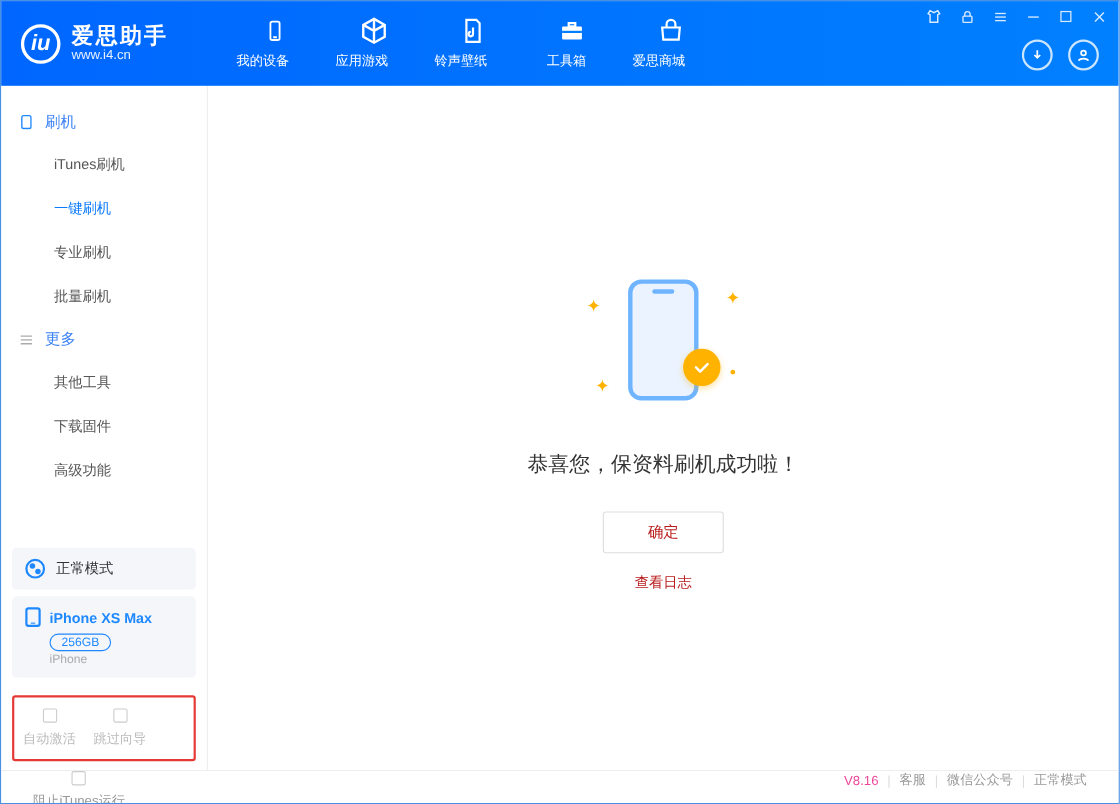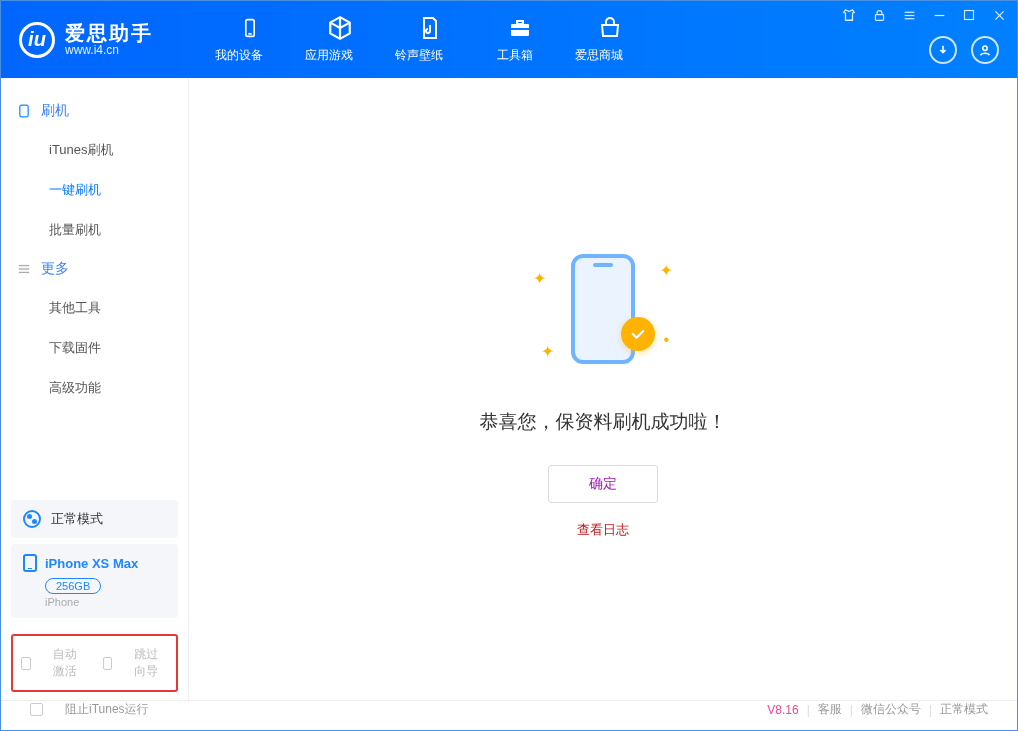--- a/index.html
+++ b/index.html
@@ -42,38 +42,38 @@
 .mode-icon::after { bottom:2px; right:2px; }
 
 .device-box { margin: 0 10px 8px; background: #f4f6fa; border-radius: 4px; padding: 10px 12px; font-size: 13px; }
 .device-head { display:flex; align-items:center; gap:8px; color:#1e88ff; font-weight:bold; }
 .phone-ico { width:14px; height:18px; border:2px solid #1e88ff; border-radius:3px; position:relative; display:inline-block; }
 .phone-ico::after { content:''; position:absolute; bottom:1px; left:50%; transform:translateX(-50%); width:4px; height:1px; background:#1e88ff; }
 .capacity { display:inline-block; margin:6px 0 2px 22px; padding:1px 10px; border:1px solid #1e88ff; border-radius:10px; color:#1e88ff; font-size:11px; }
 .device-type { margin-left:22px; color:#aaa; font-size:11px; }
 
 .checks-box { margin: 8px 10px; border: 2px solid #e53935; border-radius: 3px; padding: 10px 8px; display: flex; gap: 16px; align-items: center; }
-.chk { display: flex; align-items: center; gap: 22px; font-size: 12px; color: #bbb; cursor: pointer; }
+.chk { display: flex; align-items: center; gap: 6px; font-size: 12px; color: #bbb; cursor: pointer; flex-direction: column; }
 .chk-box { width: 13px; height: 13px; border: 1px solid #ccc; border-radius: 2px; }
 
 
 .main { flex: 1; display: flex; flex-direction: column; align-items: center; justify-content: center; }
 .illus { position: relative; width: 140px; height: 140px; margin-bottom: 30px; }
 .phone-shape { position:absolute; left:50%; top:50%; transform:translate(-50%,-50%); width:64px; height:110px; border:4px solid #6fb4ff; border-radius:12px; background:#eaf3ff; }
 .phone-shape::before { content:''; position:absolute; top:5px; left:50%; transform:translateX(-50%); width:20px; height:4px; background:#6fb4ff; border-radius:2px; }
 .badge-ok { position:absolute; right:18px; bottom:28px; width:34px; height:34px; background:#ffb300; border-radius:50%; display:flex; align-items:center; justify-content:center; box-shadow: 0 2px 6px rgba(255,179,0,.4); }
 .badge-ok svg { width:18px; height:18px; }
 .sparkle { position:absolute; color:#ffb300; }
 .sparkle.s1 { left:0; top:30px; }
 .sparkle.s2 { left:8px; bottom:18px; }
 .sparkle.s3 { right:0; top:22px; }
 .sparkle.s4 { right:4px; bottom:30px; }
 
 .success-text { font-size: 19px; color: #333; margin-bottom: 30px; }
-.ok-btn { border: 1px solid #ddd; background: #fff; padding: 9px 40px; font-size: 14px; color: #a21caf; border-radius: 3px; cursor: pointer; margin-bottom: 18px; }
+.ok-btn { border: 1px solid #ddd; background: #fff; padding: 9px 40px; font-size: 14px; color: #b91c1c; border-radius: 3px; cursor: pointer; margin-bottom: 18px; }
 .log-link { font-size: 13px; color: #b91c1c; cursor: pointer; }
 
 
 .statusbar { height: 30px; border-top: 1px solid #eee; display: flex; align-items: flex-start; padding: 0 29px; font-size: 12px; color: #999; }
 .statusbar .chk { color:#999; }
 .statusbar .right { margin-left: auto; display: flex; align-items: center; gap: 8px; }
 .statusbar .sep { color: #ddd; }
 .slink { cursor: pointer; }
 </style>
 </head>
@@ -193,20 +193,21 @@
     <div class="side-section-title">
       <span class="ticon">
           <svg viewBox="0 0 12 16" width="10" height="14" fill="none" stroke="#1e88ff" stroke-width="1.5">
             <rect x="1" y="1" width="10" height="14" rx="2"></rect>
           </svg>
         </span>
       <span>刷机</span>
     </div>
     <div class="side-item">iTunes刷机</div>
     <div class="side-item active">一键刷机</div>
+    <div class="side-item">专业刷机</div>
     <div class="side-item">批量刷机</div>
 
     <div class="side-section-title">
       <span class="ticon">
           <svg viewBox="0 0 14 14" width="12" height="12" stroke="#aaa" stroke-width="1.5">
             <line x1="1" y1="3" x2="13" y2="3"></line>
             <line x1="1" y1="7" x2="13" y2="7"></line>
             <line x1="1" y1="11" x2="13" y2="11"></line>
           </svg>
         </span>

